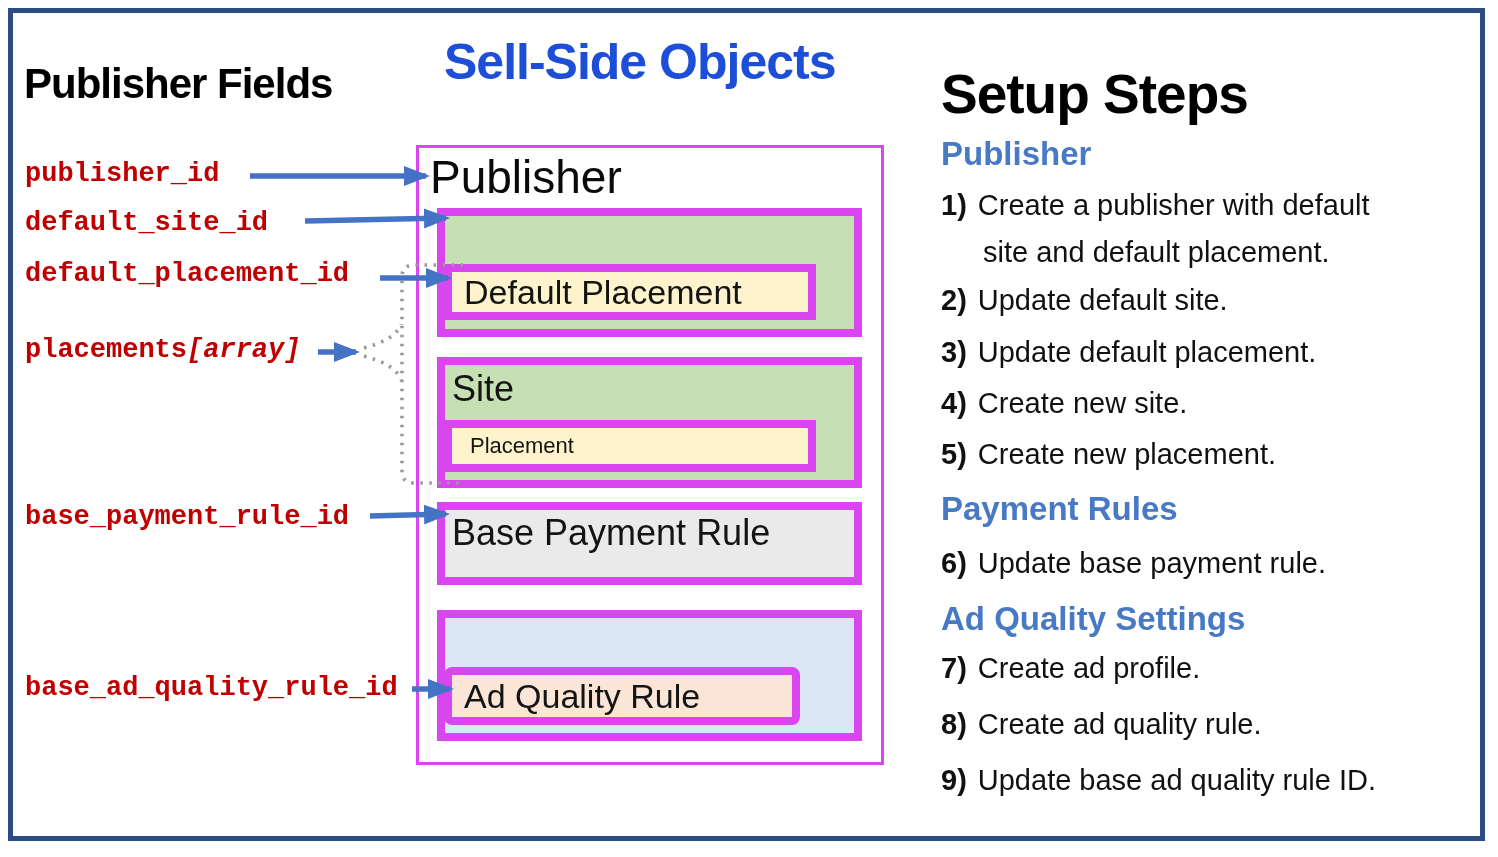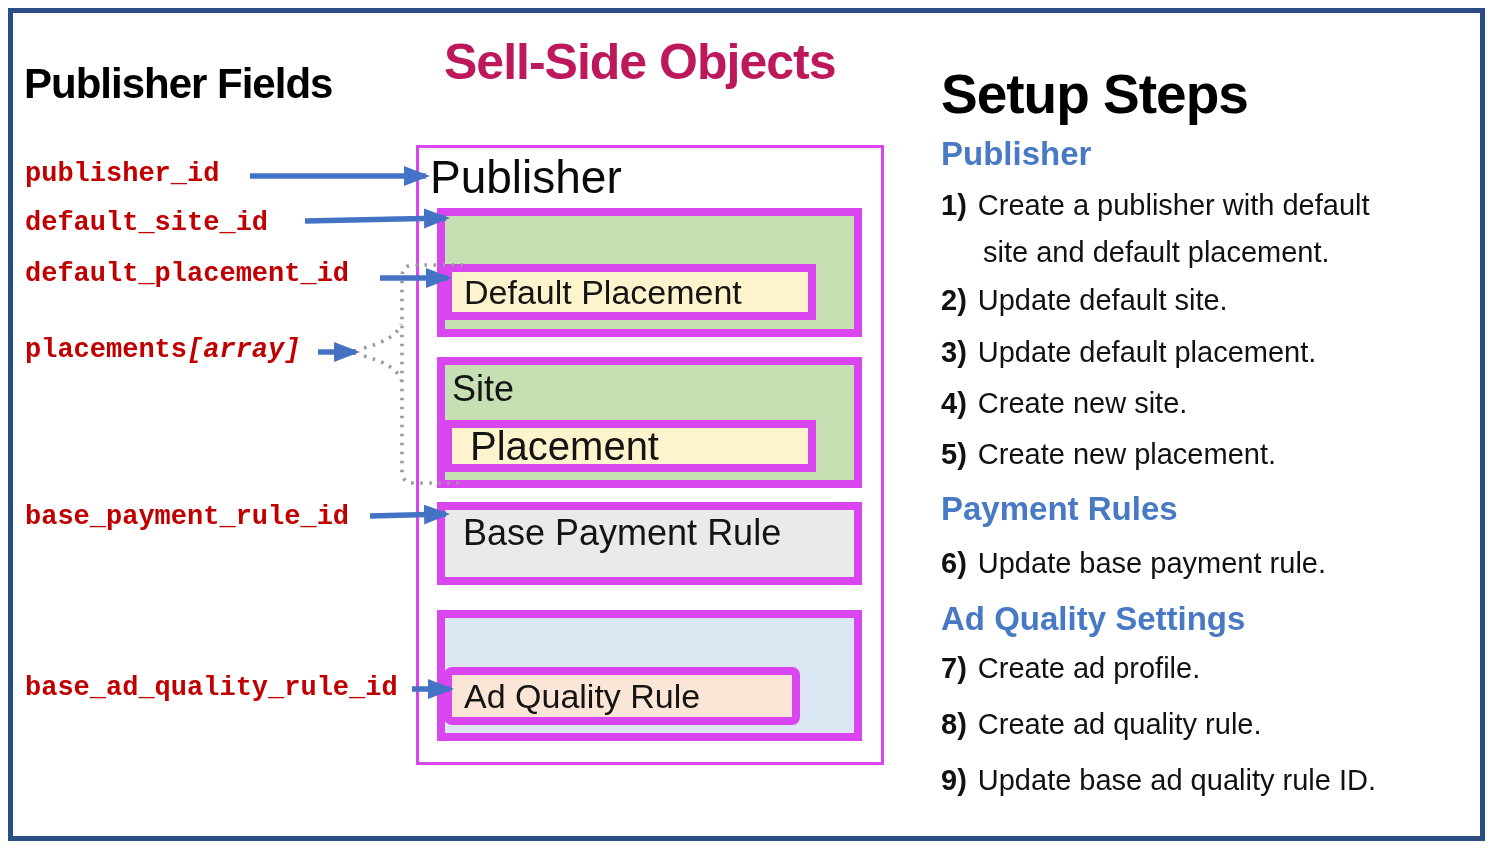--- a/index.html
+++ b/index.html
@@ -6,43 +6,43 @@
   .canvas{
     position:relative;width:1498px;height:857px;background:#fff;
     font-family:"Liberation Sans","DejaVu Sans",sans-serif;overflow:hidden;
   }
   .frame{
     position:absolute;left:8px;top:8px;width:1477px;height:833px;
     border:5px solid #2C4C86;box-sizing:border-box;background:#fff;
   }
   
   .h-left{position:absolute;left:24px;top:60px;font-size:42px;font-weight:700;color:#000;letter-spacing:-1px;white-space:nowrap;}
-  .h-center{position:absolute;left:444px;top:33px;font-size:50px;font-weight:700;color:#be185d;letter-spacing:-1px;white-space:nowrap;}
+  .h-center{position:absolute;left:444px;top:33px;font-size:50px;font-weight:700;color:#1d4ed8;letter-spacing:-1px;white-space:nowrap;}
   .h-right{position:absolute;left:941px;top:62px;font-size:55px;font-weight:700;color:#000;letter-spacing:-1px;white-space:nowrap;}
 
   
   .field{
     position:absolute;left:25px;font-family:"Liberation Mono","DejaVu Sans Mono",monospace;
     font-weight:700;font-size:27px;line-height:30px;color:#C00000;white-space:nowrap;
   }
   .field .suffix{font-style:italic;margin-top:37px;}
 
   
   .box{position:absolute;box-sizing:border-box;border:8px solid #d946ef;}
   .pub-box{left:416px;top:145px;width:468px;height:620px;background:#fff;border-width:3px;}
   .pub-label{position:absolute;left:430px;top:150px;font-size:46px;color:#0a0a0a;white-space:nowrap;}
   .lbl{color:#141414;white-space:nowrap;}
   .green1{left:437px;top:208px;width:425px;height:129px;background:#C6DFB3;}
   .green1-lbl{position:absolute;left:452px;top:216px;font-size:36px;}
   .dplc{left:444px;top:264px;width:372px;height:56px;background:#FDF3CC;display:flex;align-items:center;padding-left:12px;font-size:34px;}
   .green2{left:437px;top:357px;width:425px;height:131px;background:#C6DFB3;}
   .green2-lbl{position:absolute;left:452px;top:368px;font-size:36px;}
-  .plc{left:444px;top:420px;width:372px;height:52px;background:#FDF3CC;display:flex;align-items:center;padding-left:18px;font-size:40px;}
+  .plc{left:444px;top:420px;width:372px;height:52px;background:#FDF3CC;display:flex;align-items:center;padding-left:18px;font-size:22px;}
   .grayb{left:437px;top:502px;width:425px;height:83px;background:#EAEAEA;}
-  .grayb-lbl{position:absolute;left:452px;top:512px;font-size:36px;margin-left:11px;}
+  .grayb-lbl{position:absolute;left:452px;top:512px;font-size:36px;}
   .blueb{left:437px;top:610px;width:425px;height:131px;background:#DBE8F4;}
   .blueb-lbl{position:absolute;left:452px;top:615px;font-size:44px;margin-top:44px;}
   .aqr{left:444px;top:667px;width:356px;height:58px;background:#FBE5D6;display:flex;align-items:center;padding-left:12px;font-size:34px;border-radius:8px;}
 
   
   .sec-title{position:absolute;left:941px;font-size:33px;font-weight:700;color:#4779C4;line-height:40px;white-space:nowrap;}
   .step{position:absolute;left:941px;font-size:29px;line-height:47px;color:#111;white-space:nowrap;}
   .step .num{font-weight:700;margin-right:11px;}
   .step .line2{padding-left:42px;}
 

